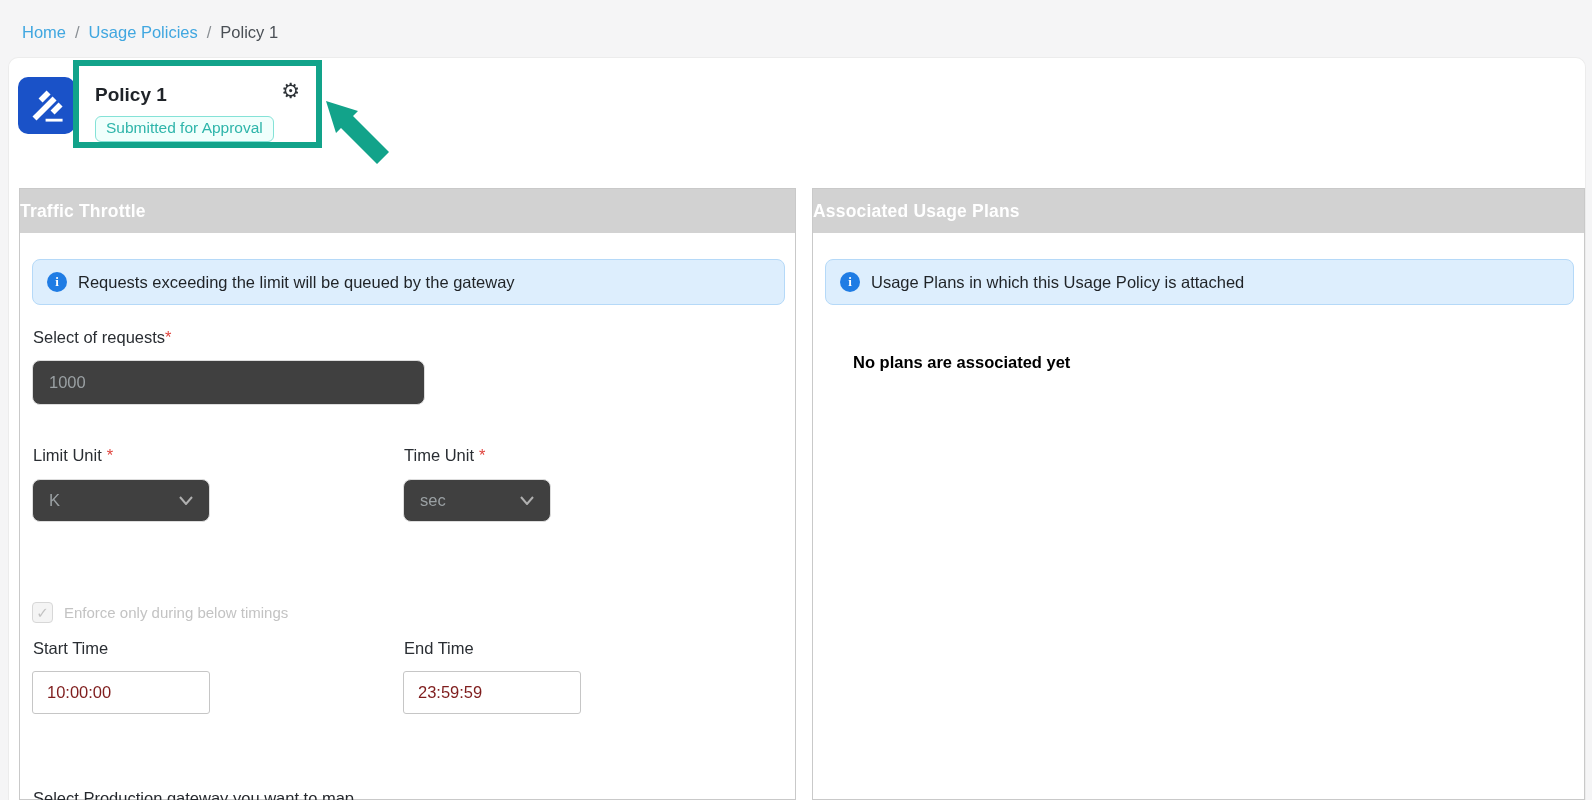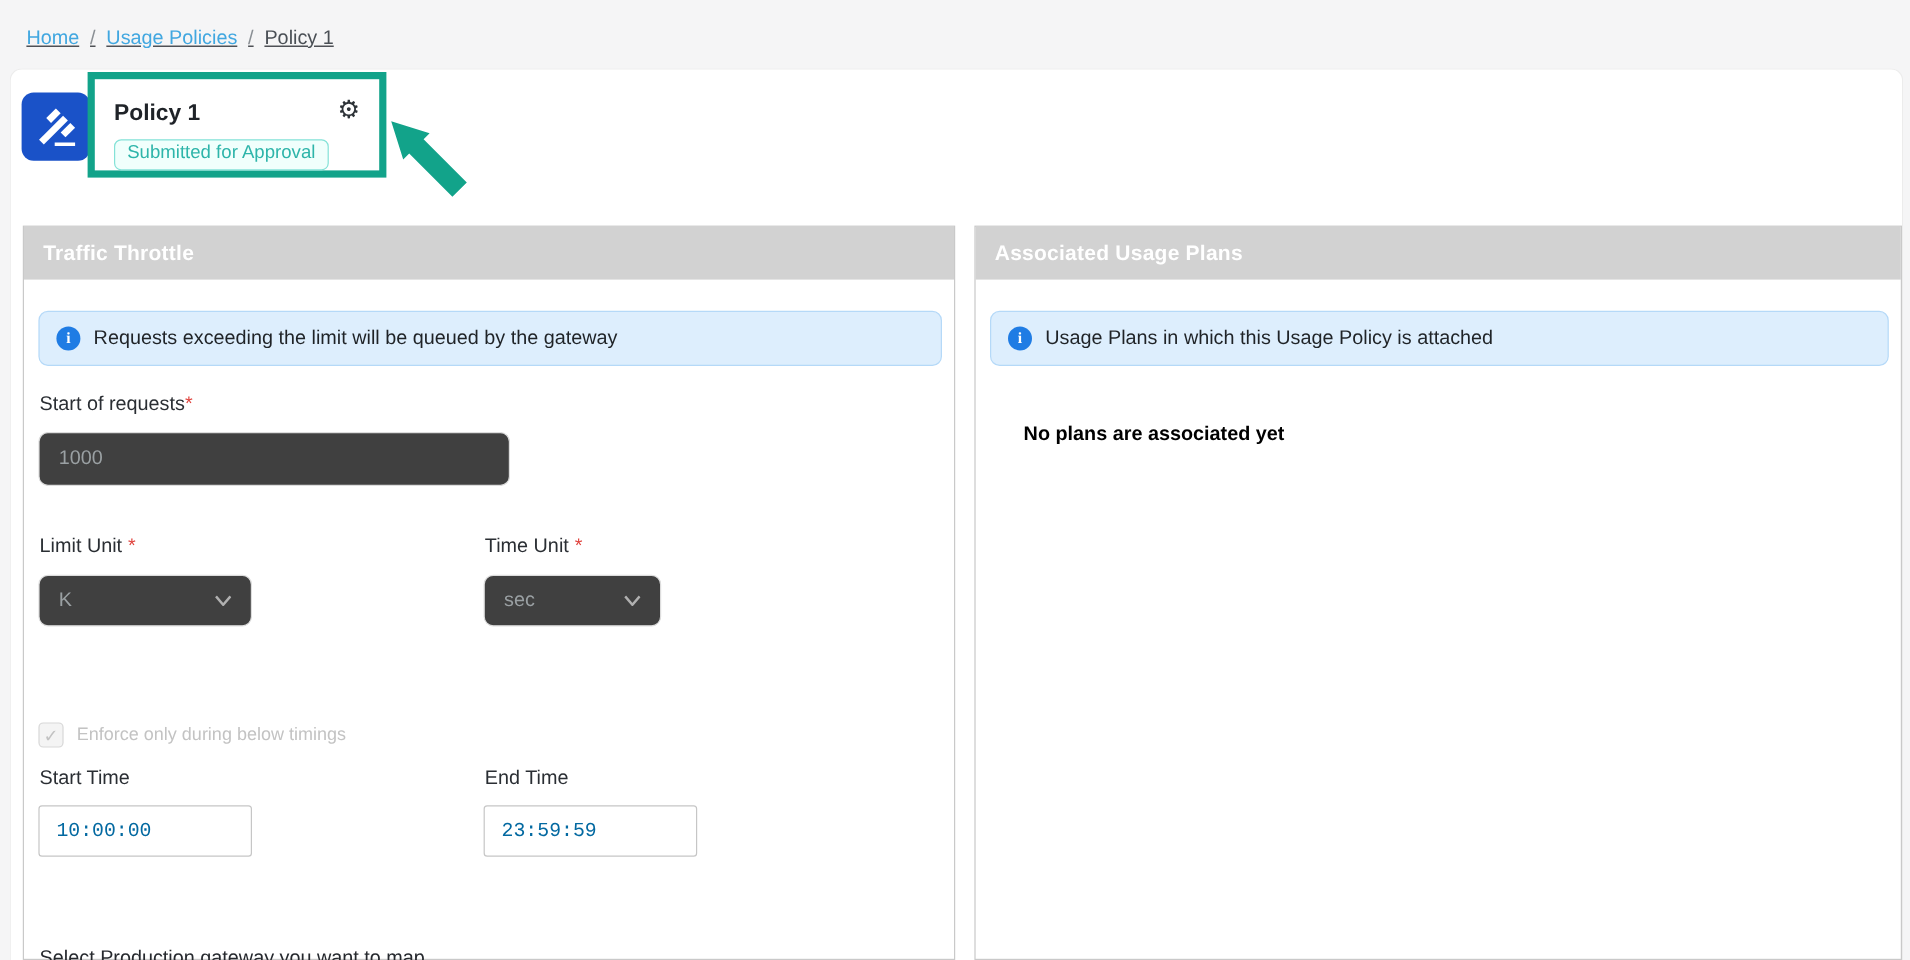--- a/index.html
+++ b/index.html
@@ -1,56 +1,56 @@
 <!DOCTYPE html>
 <html><head>
 <meta charset="utf-8">
 <style>
   * { margin:0; padding:0; box-sizing:border-box; }
   html,body { width:1592px; height:800px; overflow:hidden; }
   body { font-family:"Liberation Sans","DejaVu Sans",sans-serif; background:#f5f5f6; position:relative; color:#26292e; }
 
   
-  .breadcrumb { position:absolute; left:22px; top:23px; display:flex; align-items:center; gap:9px; font-size:16.5px;text-decoration:underline; }
+  .breadcrumb { position:absolute; left:22px; top:23px; display:flex; align-items:center; gap:9px; font-size:16.5px; }
   .crumb-link { color:#41a7e0; cursor:pointer; }
   .crumb-sep { color:#8a8f94; }
   .crumb-current { color:#4a4f55; }
 
   
   .card { position:absolute; left:8px; top:57px; width:1578px; height:743px; background:#ffffff; border-radius:10px 10px 0 0; border:1px solid #ececec; border-bottom:none; }
 
   
   .policy-icon { position:absolute; left:18px; top:77px; width:57px; height:57px; background:#1a52c8; border-radius:10px; display:flex; align-items:center; justify-content:center; }
   .annotation-box { position:absolute; left:73px; top:60px; width:249px; height:88px; border:6px solid #12a38a; background:transparent; z-index:3; }
   .policy-title { position:absolute; left:16px; top:18px; font-size:19px; font-weight:bold; color:#1f2328; }
   .gear { position:absolute; right:16px; top:15px; font-size:21px; color:#2e3338; font-family:"DejaVu Sans",sans-serif; cursor:pointer; line-height:1; }
   .status-badge { position:absolute; left:16px; top:50px; font-size:15.5px; color:#2eb5aa; background:#f0fffc; border:1px solid #84e2d7; border-radius:6px; padding:2px 10px 4px 10px; white-space:nowrap;text-align:right; }
   .annotation-arrow { position:absolute; left:321px; top:96px; z-index:3; }
 
   
   .panel { position:absolute; top:188px; background:#fff; border:1px solid #c9c9c9; height:612px; }
   .panel-left  { left:19px;  width:777px; }
   .panel-right { left:812px; width:773px; }
-  .panel-header { height:44px; background:#d2d2d2; color:#ffffff; font-weight:bold; font-size:17.5px; line-height:44px; padding-left:16px; letter-spacing:.2px; }
+  .panel-header { height:44px; background:#d2d2d2; color:#ffffff; font-weight:bold; font-size:17.5px; line-height:44px; letter-spacing:.2px; }
   .panel-body { position:relative; width:100%; height:calc(100% - 44px); }
 
   .alert { position:absolute; left:12px; top:26px; height:46px; background:#ddeefd; border:1px solid #b5d9f8; border-radius:8px; display:flex; align-items:center; padding:0 14px; gap:11px; font-size:16.5px; color:#1f2327; }
   .panel-left  .alert { width:753px; }
   .panel-right .alert { width:749px; }
   .info-badge { width:20px; height:20px; min-width:20px; border-radius:50%; background:#1f7ce4; color:#fff; font-size:13px; font-weight:bold; display:flex; align-items:center; justify-content:center; font-family:"Liberation Serif",serif; }
 
   .field-label { position:absolute; font-size:16.5px; color:#2a2e33; }
   .req { color:#e0443e; }
   .req-spaced { margin-left:5px; }
 
   .input-disabled { position:absolute; background:#404040; border:1px solid #dddddd; border-radius:8px; color:#9aa0a3; font-size:16.5px; display:flex; align-items:center; padding:0 16px; }
   .select-disabled { justify-content:space-between; cursor:default; }
   .chev { width:14px; height:9px; }
 
-  .input-enabled { position:absolute; background:#fff; border:1px solid #c6c6c6; border-radius:3px; color:#0369a1; font-size:16.5px; padding:0 14px; height:43px; width:178px; font-family:Liberation Mono, monospace; }
+  .input-enabled { position:absolute; background:#fff; border:1px solid #c6c6c6; border-radius:3px; color:#7f1d1d; font-size:16.5px; padding:0 14px; height:43px; width:178px; font-family:Liberation Sans, sans-serif; }
 
   .checkbox-row { position:absolute; left:12px; top:369px; display:flex; align-items:center; gap:11px; }
   .checkbox { width:21px; height:21px; background:#f4f4f4; border:1px solid #d7d7d7; border-radius:4px; color:#c2c2c2; font-size:15px; display:flex; align-items:center; justify-content:center; }
   .checkbox-label { font-size:15px; color:#c3c3c3; }
 
   .footer-text { position:absolute; left:13px; top:556px; font-size:16.5px; color:#26292e; }
   .empty-text { position:absolute; left:16px; top:120px; font-size:16.5px; font-weight:bold; color:#000;margin-left:24px; }
 </style>
 </head>
 <body>
@@ -93,21 +93,21 @@
 <div class="panel panel-left">
   <div class="panel-header">Traffic Throttle</div>
   <div class="panel-body">
 
     <div class="alert">
       <span class="info-badge">i</span>
       <span>Requests exceeding the limit will be queued by the gateway</span>
     </div>
 
     <div class="field-label" style="left:13px; top:95px;">
-      <span>Start of requests</span><span class="req">*</span>
+      <span>Select of requests</span><span class="req">*</span>
     </div>
     <div class="input-disabled" style="left:12px; top:127px; width:393px; height:45px;">1000</div>
 
     <div class="field-label" style="left:13px; top:213px;">
       <span>Limit Unit</span><span class="req req-spaced">*</span>
     </div>
     <div class="field-label" style="left:384px; top:213px;">
       <span>Time Unit</span><span class="req req-spaced">*</span>
     </div>
 

